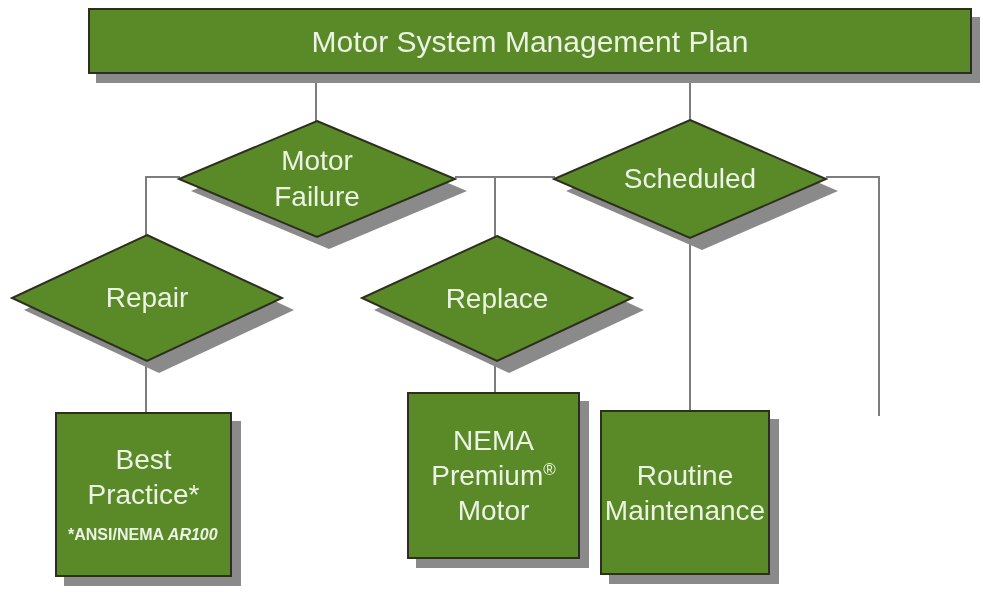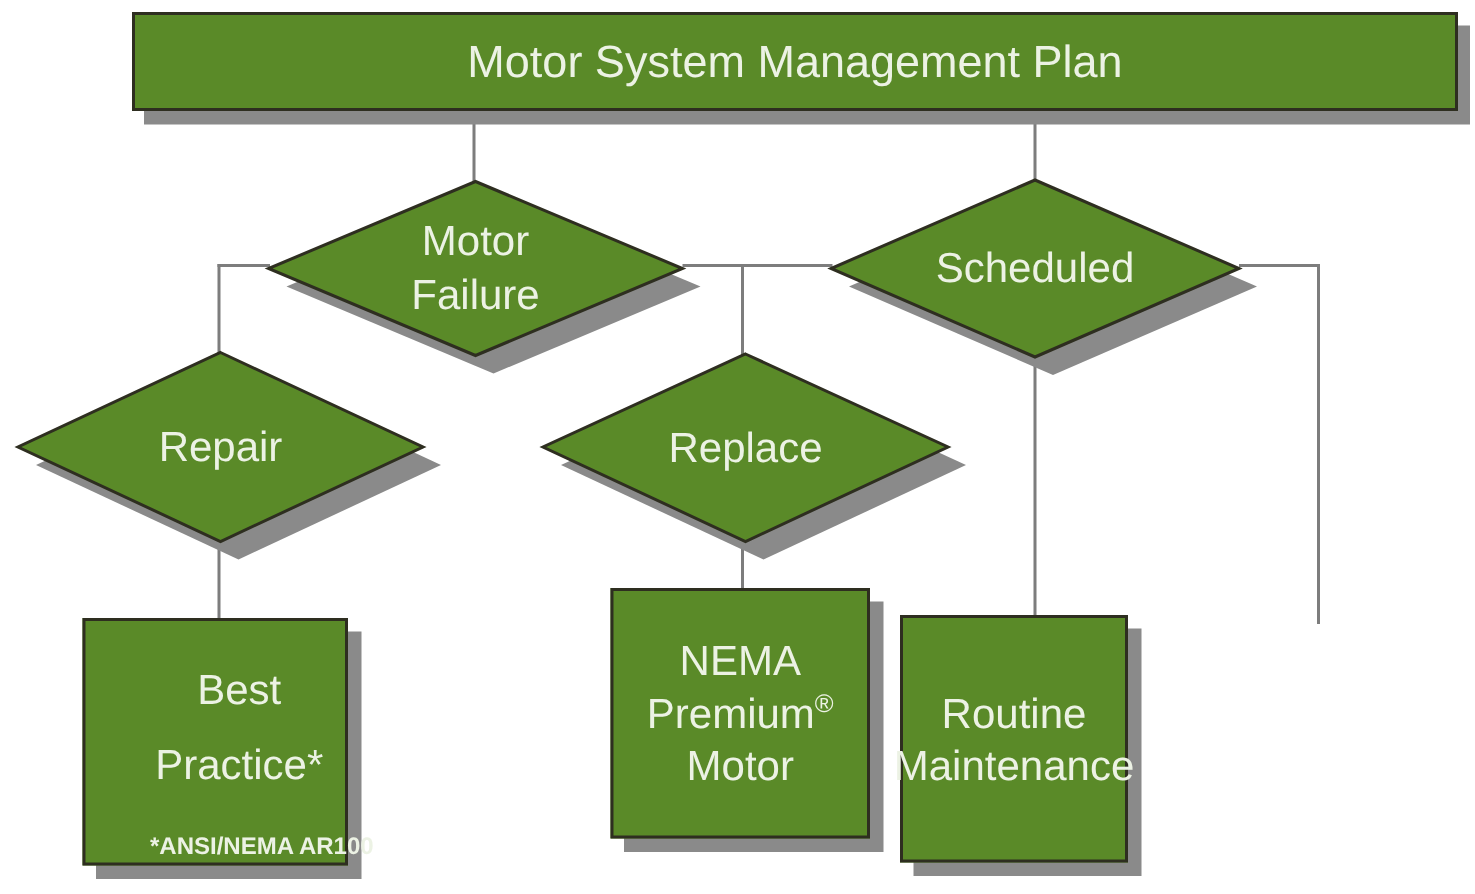--- a/index.html
+++ b/index.html
@@ -26,23 +26,23 @@
   .title-node{font-size:30px;box-shadow:8px 9px 0 var(--shadow);}
   .diamond{position:absolute;}
   .diamond svg{position:absolute;left:0;top:0;overflow:visible;display:block;}
   .dshadow{fill:var(--shadow);}
   .dfill{fill:var(--node-fill);stroke:var(--node-border);stroke-width:2;}
   .dlabel{
     position:absolute;left:0;top:0;right:0;bottom:0;
     display:flex;flex-direction:column;align-items:center;justify-content:center;
     text-align:center;color:var(--text);font-size:28px;line-height:36px;
   }
-  .best-box{justify-content:space-between;padding-top:28px;padding-left:32px;}
+  .best-box{justify-content:flex-start;padding-top:28px;}
   .footnote{margin-top:13px;font-size:16px;font-weight:bold;line-height:20px;align-self:flex-start;padding-left:11px;white-space:pre;}
-  .footnote .it{}
+  .footnote .it{font-style:italic;}
   sup.reg{font-size:17px;line-height:0;}
 </style>
 </head>
 <body>
 
 <div class="canvas">
 
   <div class="line" style="left:315px;top:74px;width:2px;height:48px"></div>
   <div class="line" style="left:689px;top:74px;width:2px;height:48px"></div>
   <div class="line" style="left:145px;top:176px;width:35px;height:2px"></div>
@@ -105,19 +105,19 @@
     <div>Practice*</div>
     <div class="footnote"><span>*ANSI/NEMA </span><span class="it">AR100</span></div>
   </div>
 
   <div class="rect-node" style="left:407px;top:392px;width:173px;height:167px">
     <div>NEMA</div>
     <div><span>Premium</span><sup class="reg">®</sup></div>
     <div>Motor</div>
   </div>
 
-  <div class="rect-node" style="left:600px;top:410px;width:152px;height:165px">
+  <div class="rect-node" style="left:600px;top:410px;width:170px;height:165px">
     <div>Routine</div>
     <div>Maintenance</div>
   </div>
 
 
 </div>
 
 </body></html>

